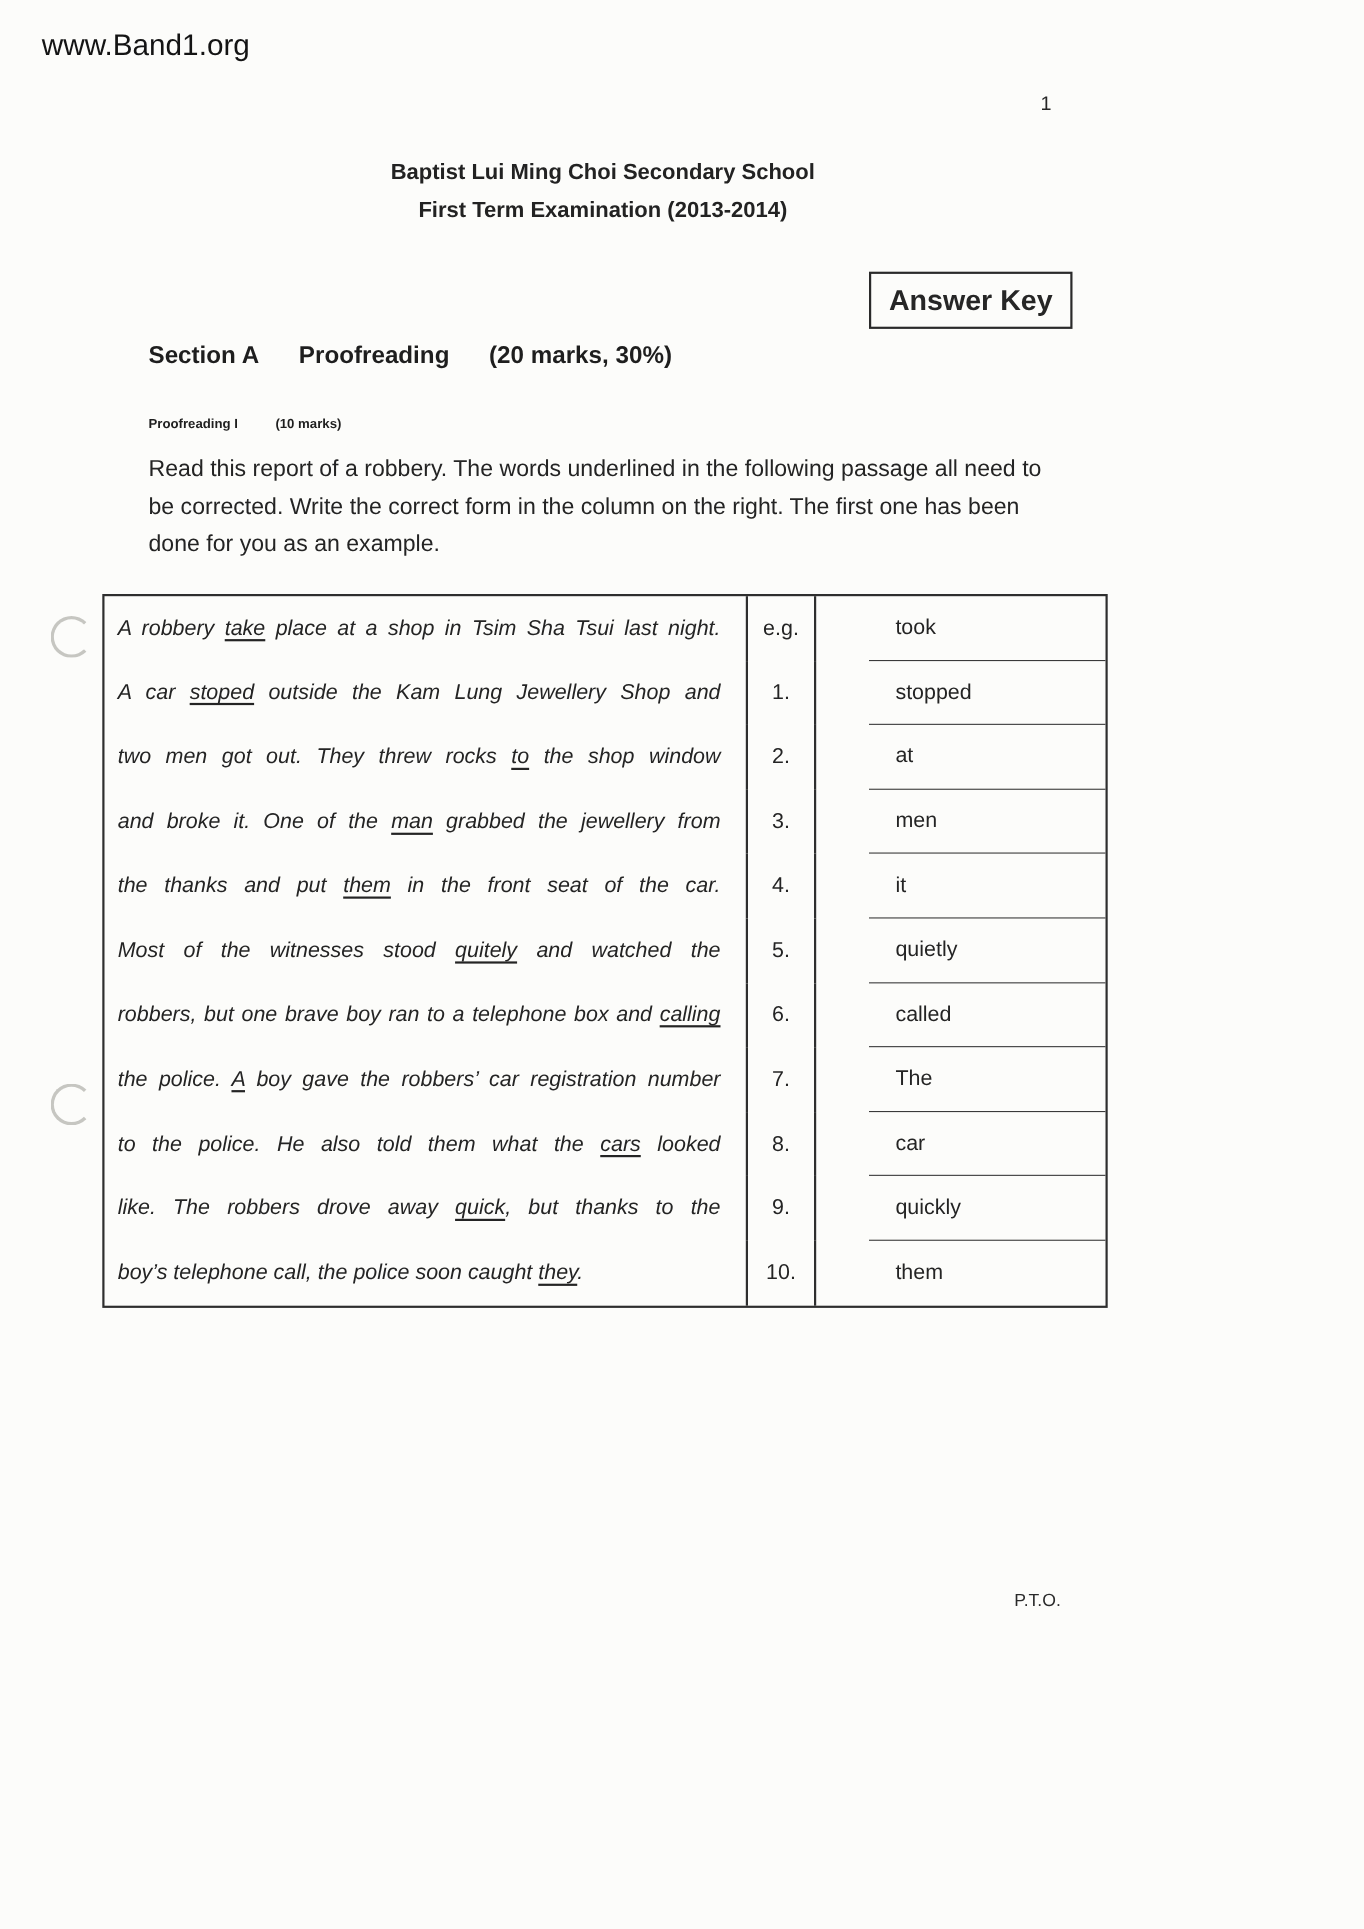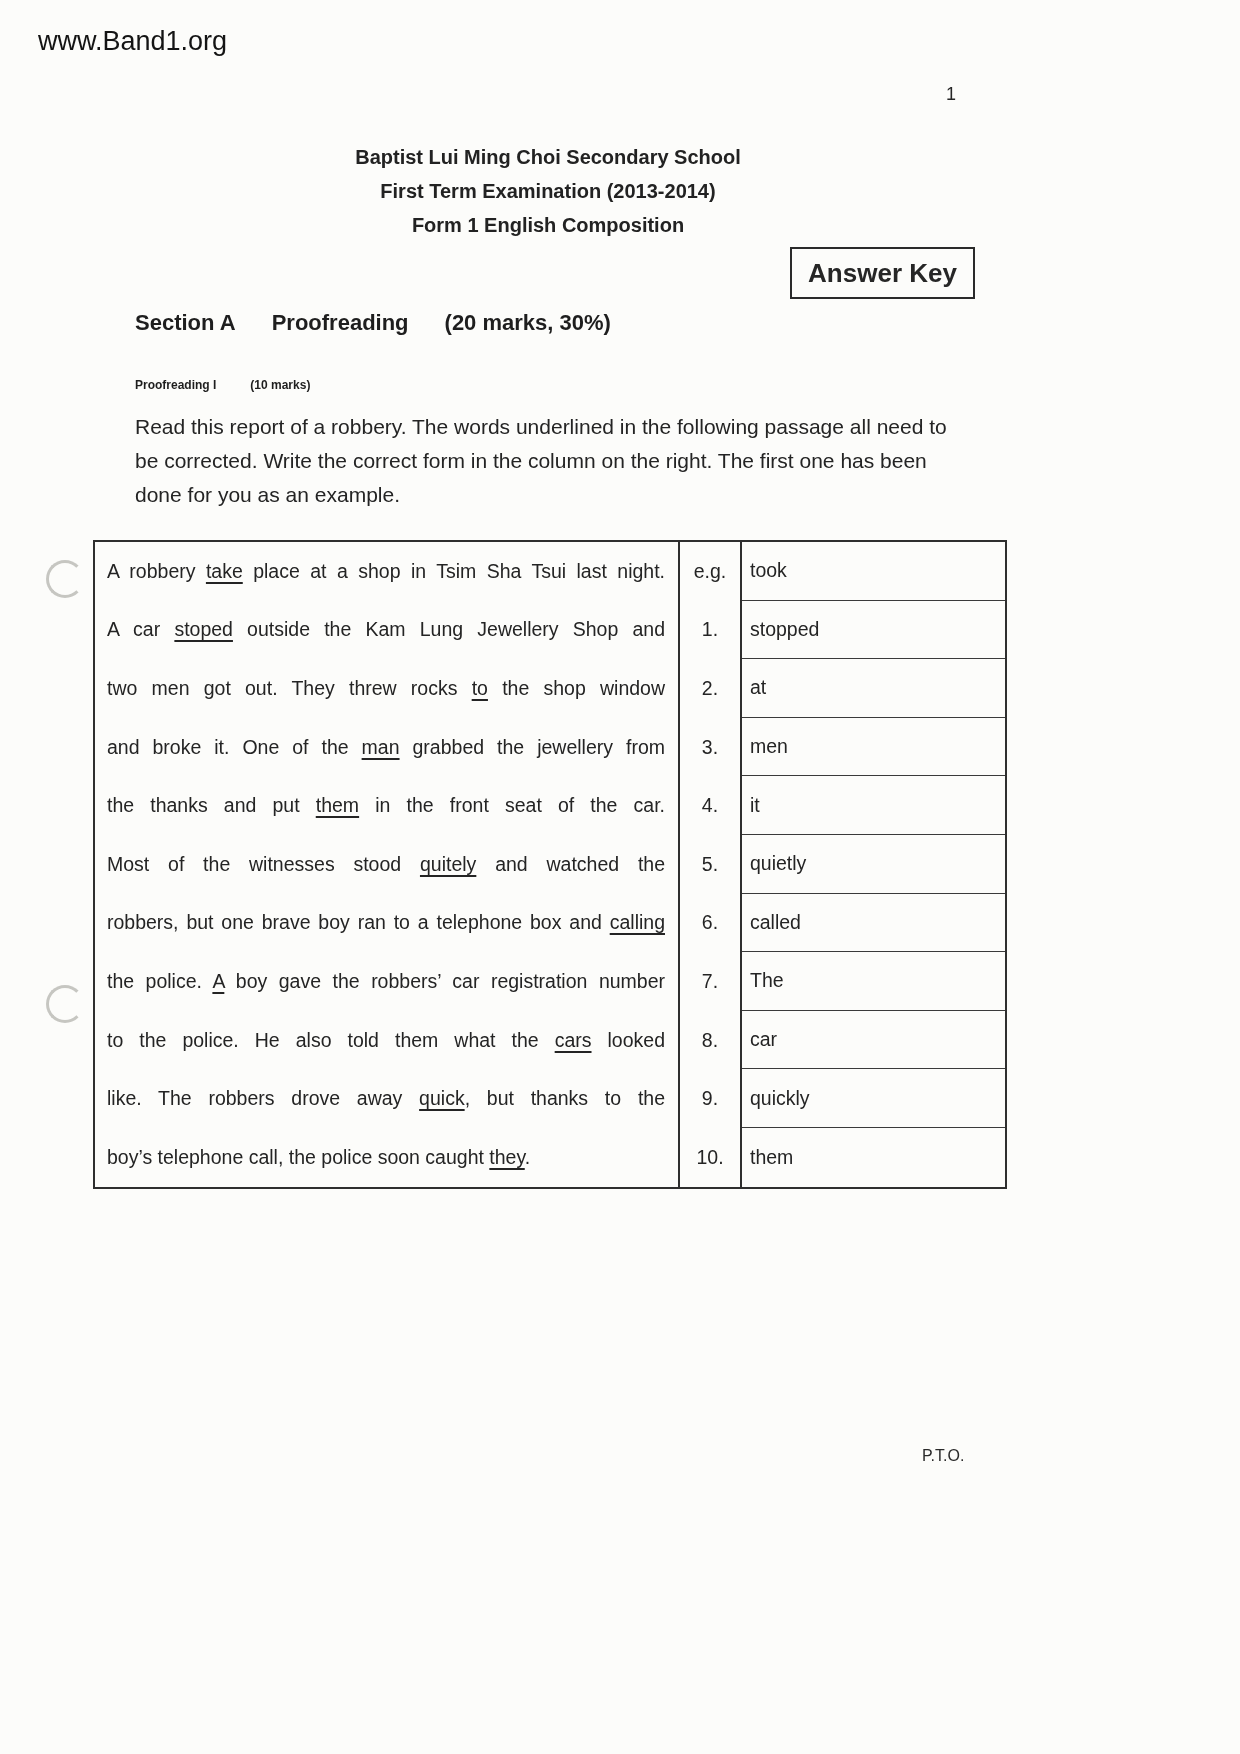--- a/index.html
+++ b/index.html
@@ -109,21 +109,22 @@
     box-sizing: border-box;
     display: flex;
     align-items: center;
     font-size: 19.5px;
     color: #242424;
   }
 
   .cell.passage {
     width: 585px;
     border-right: 2px solid #2e2e2e;
-    padding: 0 13px 0 12px;
+    padding: 0 23px 0 12px;
+    font-style: italic;
   }
 
   .ptext {
     width: 100%;
     text-align: justify;
     text-align-last: justify;
     white-space: normal;
   }
 
   .trow.lastrow .ptext {
@@ -132,22 +133,23 @@
 
   .cell.num {
     width: 62px;
     border-right: 2px solid #2e2e2e;
     justify-content: center;
     text-align: center;
   }
 
   .cell.answer {
     flex: 1;
-    padding-left: 8px;
+    padding-left: 24px;
     border-bottom: 1.5px solid #3a3a3a;
+    margin-left: 48px;
   }
 
   .trow:last-child .cell.answer {
     border-bottom: none;
   }
 
   .u {
     text-decoration: underline;
     text-decoration-thickness: 1.5px;
     text-underline-offset: 4px;
@@ -176,21 +178,20 @@
 </head>
 <body>
 
 <div class="watermark">www.Band1.org</div>
 
 <div class="page-number">1</div>
 
 <div class="exam-header">
   <div>Baptist Lui Ming Choi Secondary School</div>
   <div>First Term Examination (2013-2014)</div>
-  <div>Form 1 English Composition</div>
 </div>
 
 <div class="answer-key-box">
   <span>Answer Key</span>
 </div>
 
 <div class="section-heading">
   <span>Section A</span>
   <span>Proofreading</span>
   <span>(20 marks, 30%)</span>

